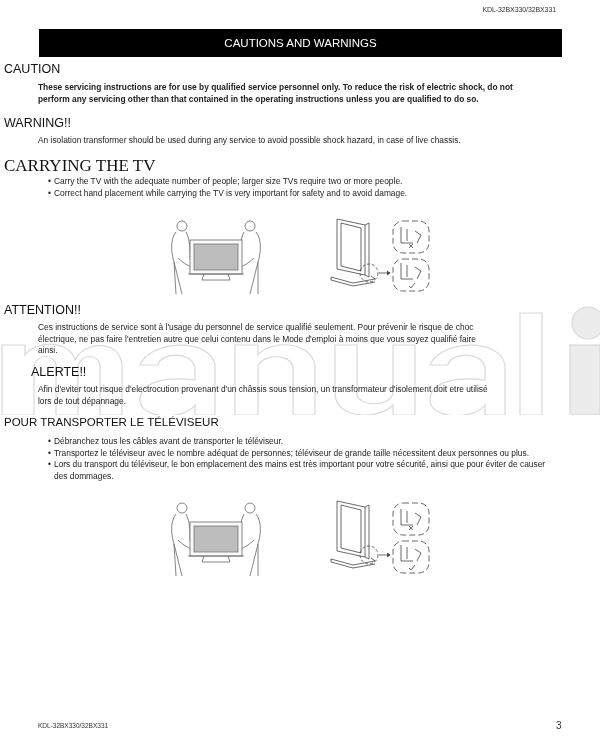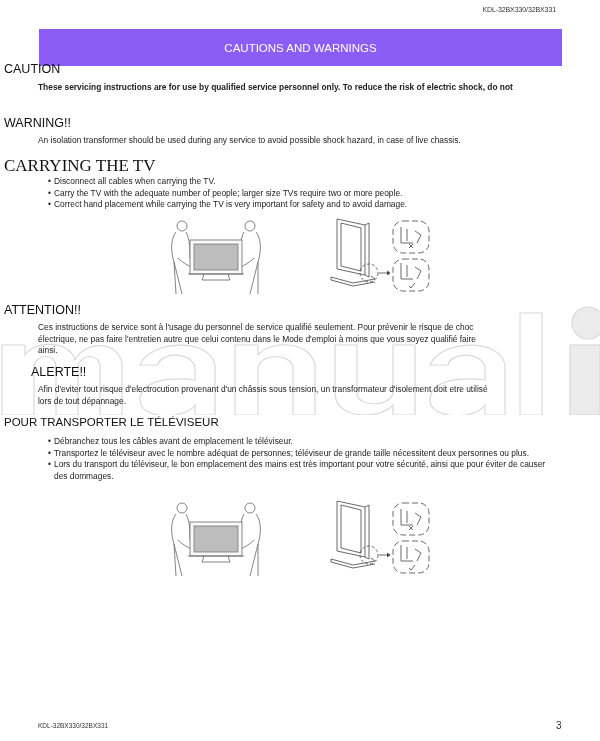--- a/index.html
+++ b/index.html
@@ -1,19 +1,19 @@
 <!DOCTYPE html>
 <html><head>
 <meta charset="utf-8">
 <style>
   html, body { margin: 0; padding: 0; background: #ffffff; }
   body { width: 600px; height: 741px; position: relative; overflow: hidden;
          font-family: "Liberation Sans", sans-serif; color: #1a1a1a; }
   .model-top { position: absolute; top: 6px; right: 44px; font-size: 7px; color: #333; letter-spacing: -0.1px; }
-  .band { position: absolute; left: 39px; top: 29px; width: 523px; height: 37px; background: #8b5cf6;
+  .band { position: absolute; left: 39px; top: 29px; width: 523px; height: 28px; background: #000000;
           color: #ffffff; font-size: 11.5px; display: flex; align-items: center; justify-content: center; }
   .h { position: absolute; left: 4px; width: 600px; text-align: left; font-size: 12.5px; color: #111; }
   .p { position: absolute; left: 38px; width: 525px; font-size: 8.4px; line-height: 11.5px; color: #222; }
   .bl { position: absolute; left: 46px; width: 520px; font-size: 8.4px; line-height: 11.5px; color: #222; margin: 0; padding: 0; list-style: none; }
   .bl li { padding-left: 8px; text-indent: -6px; }
   .bl li::before { content: "\2022"; display: inline-block; width: 6px; text-indent: 0; }
   .fig { position: absolute; }
   .watermark { position: absolute; left: 0; top: 305px; width: 600px; height: 110px; pointer-events: none; z-index: 0; }
   .content { position: relative; z-index: 1; }
   .footer-model { position: absolute; left: 38px; top: 722px; font-size: 6.5px; color: #333; }
@@ -48,30 +48,30 @@
 
   <div class="model-top">KDL-32BX330/32BX331</div>
 
   <div class="band">
     <span>CAUTIONS AND WARNINGS</span>
   </div>
 
   <div class="h" style="top:62px;">CAUTION</div>
   <div class="p" style="top:82px;font-weight:bold;">
     <div>These servicing instructions are for use by qualified service personnel only. To reduce the risk of electric shock, do not</div>
+    <div>perform any servicing other than that contained in the operating instructions unless you are qualified to do so.</div>
   </div>
 
   <div class="h" style="top:116px;">WARNING!!</div>
   <div class="p" style="top:135px;">
     <div>An isolation transformer should be used during any service to avoid possible shock hazard, in case of live chassis.</div>
   </div>
 
   <div class="h" style="top:156px; font-size:17px;font-family:Liberation Serif, serif;">CARRYING THE TV</div>
   <ul class="bl" style="top:176px;">
-    <li>Disconnect all cables when carrying the TV.</li>
     <li>Carry the TV with the adequate number of people; larger size TVs require two or more people.</li>
     <li>Correct hand placement while carrying the TV is very important for safety and to avoid damage.</li>
   </ul>
 
   <svg class="fig" style="left:168px; top:218px;" width="100" height="78" viewBox="0 0 100 78">
     <g fill="none" stroke="#666" stroke-width="0.8">
 
       <circle cx="14" cy="8" r="5"></circle>
       <path d="M8 14 C2 22 3 34 6 44 L8 76 M18 14 C22 22 22 30 22 40 L26 52 M6 44 L14 76 M10 40 C16 46 24 50 32 52"></path>
 
@@ -117,21 +117,21 @@
   </div>
 
   <div class="h" style="top:365px;margin-left:27px;">ALERTE!!</div>
   <div class="p" style="top:384px;">
     <div>Afin d'eviter tout risque d'electrocution provenant d'un châssis sous tension, un transformateur d'isolement doit etre utilisé</div>
     <div>lors de tout dépannage.</div>
   </div>
 
   <div class="h" style="top:416px; font-size:11.5px;">POUR TRANSPORTER LE TÉLÉVISEUR</div>
   <ul class="bl" style="top:436px; width:505px;">
-    <li>Débranchez tous les câbles avant de emplacement le téléviseur.</li>
+    <li>Débranchez tous les câbles avant de transporter le téléviseur.</li>
     <li>Transportez le téléviseur avec le nombre adéquat de personnes; téléviseur de grande taille nécessitent deux personnes ou plus.</li>
     <li>Lors du transport du téléviseur, le bon emplacement des mains est très important pour votre sécurité, ainsi que pour éviter de causer des dommages.</li>
   </ul>
 
   <svg class="fig" style="left:168px; top:500px;" width="100" height="78" viewBox="0 0 100 78">
     <g fill="none" stroke="#666" stroke-width="0.8">
       <circle cx="14" cy="8" r="5"></circle>
       <path d="M8 14 C2 22 3 34 6 44 L8 76 M18 14 C22 22 22 30 22 40 L26 52 M6 44 L14 76 M10 40 C16 46 24 50 32 52"></path>
       <circle cx="82" cy="8" r="5"></circle>
       <path d="M88 14 C94 22 93 34 90 44 L90 76 M76 14 C72 22 72 30 72 40 L68 52 M90 44 L82 76 M86 40 C80 46 72 50 64 52"></path>

